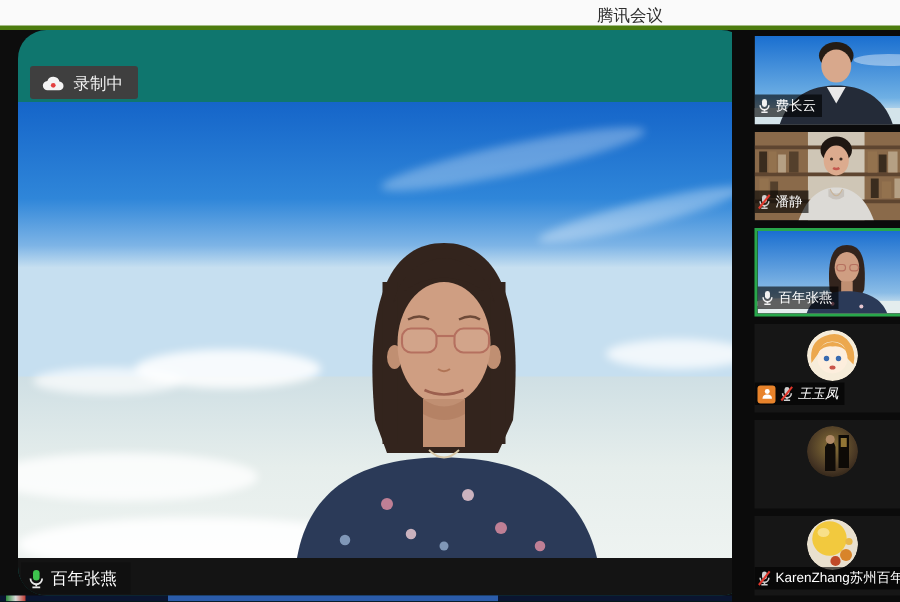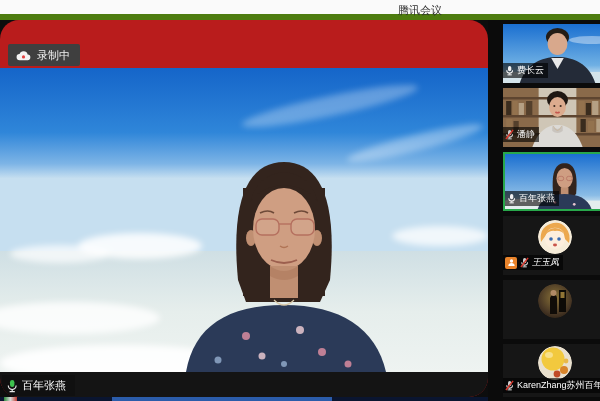--- a/index.html
+++ b/index.html
@@ -2,25 +2,25 @@
 <html><head>
 <meta charset="utf-8">
 <style>
   * { margin:0; padding:0; box-sizing:border-box; }
   html,body { width:600px; height:401px; overflow:hidden; background:#000;
               font-family:"Liberation Sans", sans-serif; }
   .app { position:relative; width:600px; height:401px; background:#0d0d0d; overflow:hidden; }
 
   
   .titlebar { position:absolute; left:0; top:0; width:600px; height:20px;
-              background:#fafafa; border-bottom:6px solid #4d7c0f; }
+              background:#fafafa; border-bottom:3px solid #4d7c0f; }
   .titlebar .title { position:absolute; left:398px; top:3px; font-size:11px; color:#2e2e2e; }
 
   
-  .main { position:absolute; left:0; top:20px; width:488px; height:377px; background:#b91c1c; overflow:hidden;border-radius:19px; }
+  .main { position:absolute; left:12px; top:20px; width:488px; height:377px; background:#0f766e; overflow:hidden;border-radius:19px; }
   .video-scene { position:absolute; left:0; top:48px; width:488px; height:304px; }
   .letterbox-bottom { position:absolute; left:0; top:352px; width:488px; height:25px; background:#141414; }
 
   .record-badge { position:absolute; left:8px; top:24px; height:22px;
                   display:flex; align-items:center; gap:6px; padding:0 10px 0 8px;
                   background:#3f3f3f; border-radius:2px; }
   .record-badge span { font-size:11px; color:#f0f0f0; }
 
   .main-name { position:absolute; left:2px; top:355px; height:21px;
                display:flex; align-items:center; gap:4px; padding:0 9px 0 4px;

